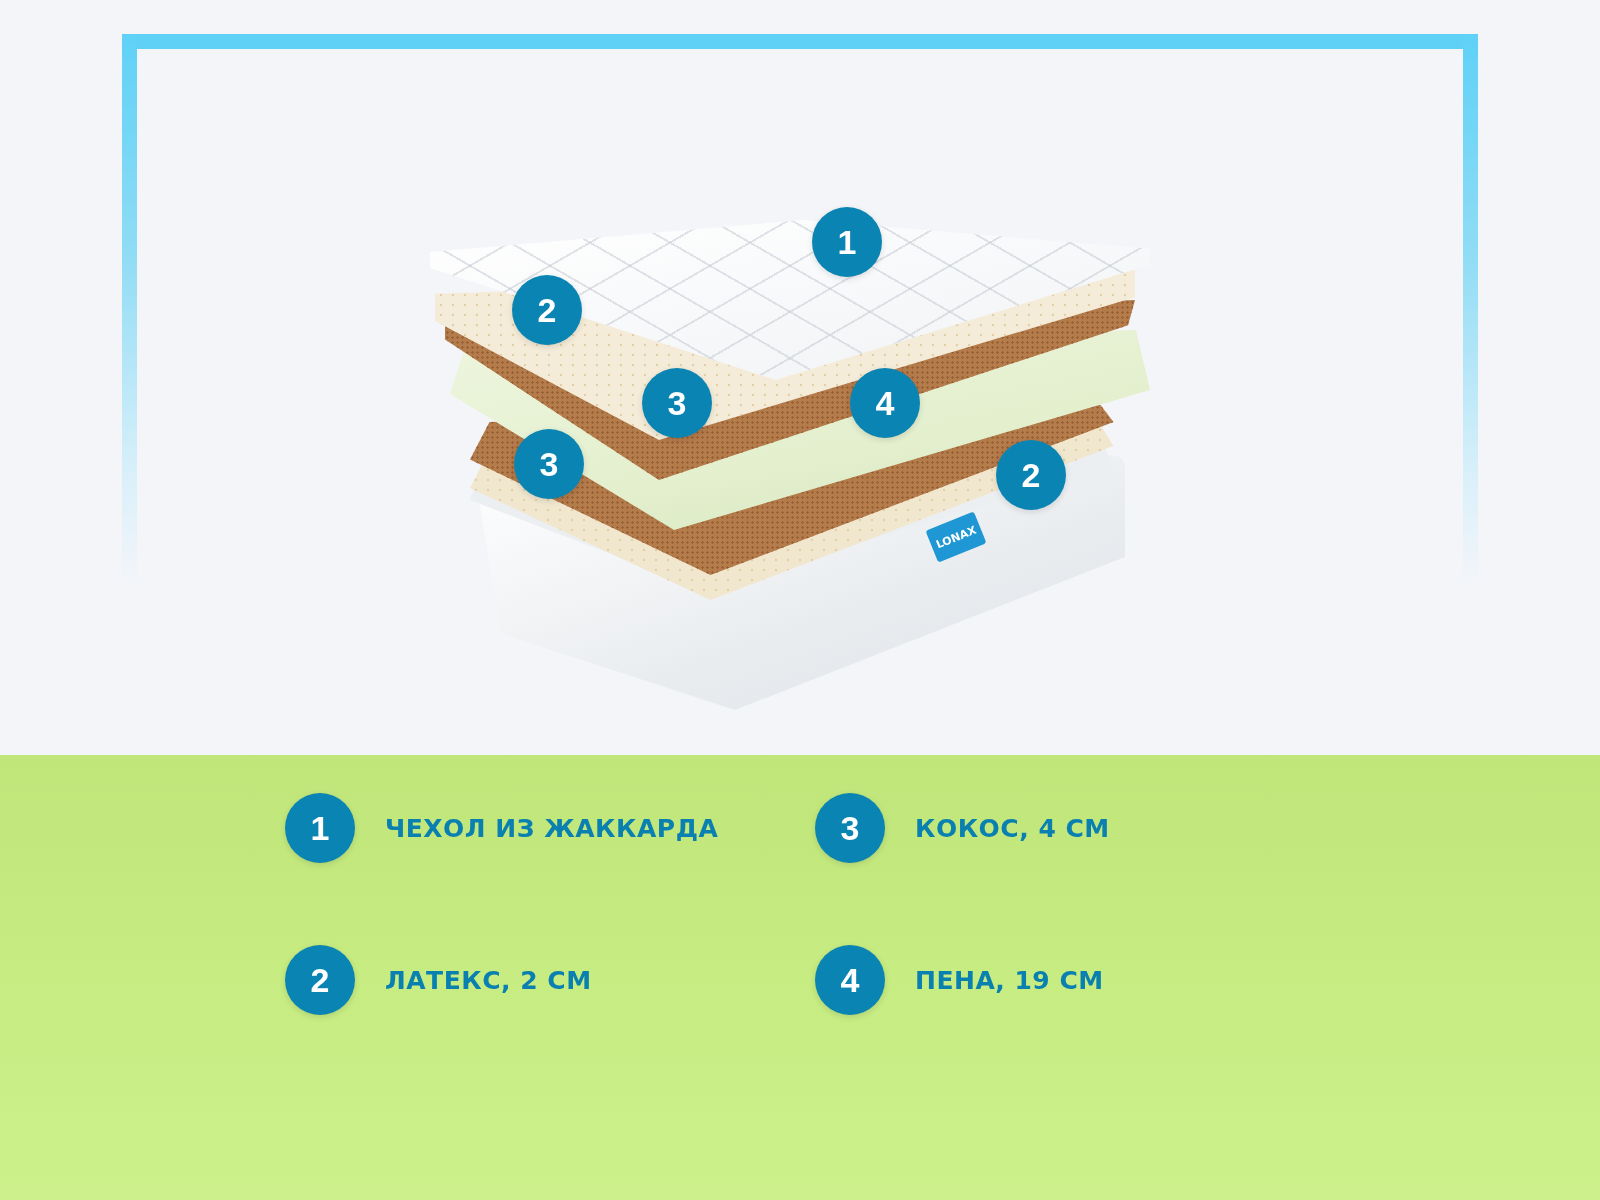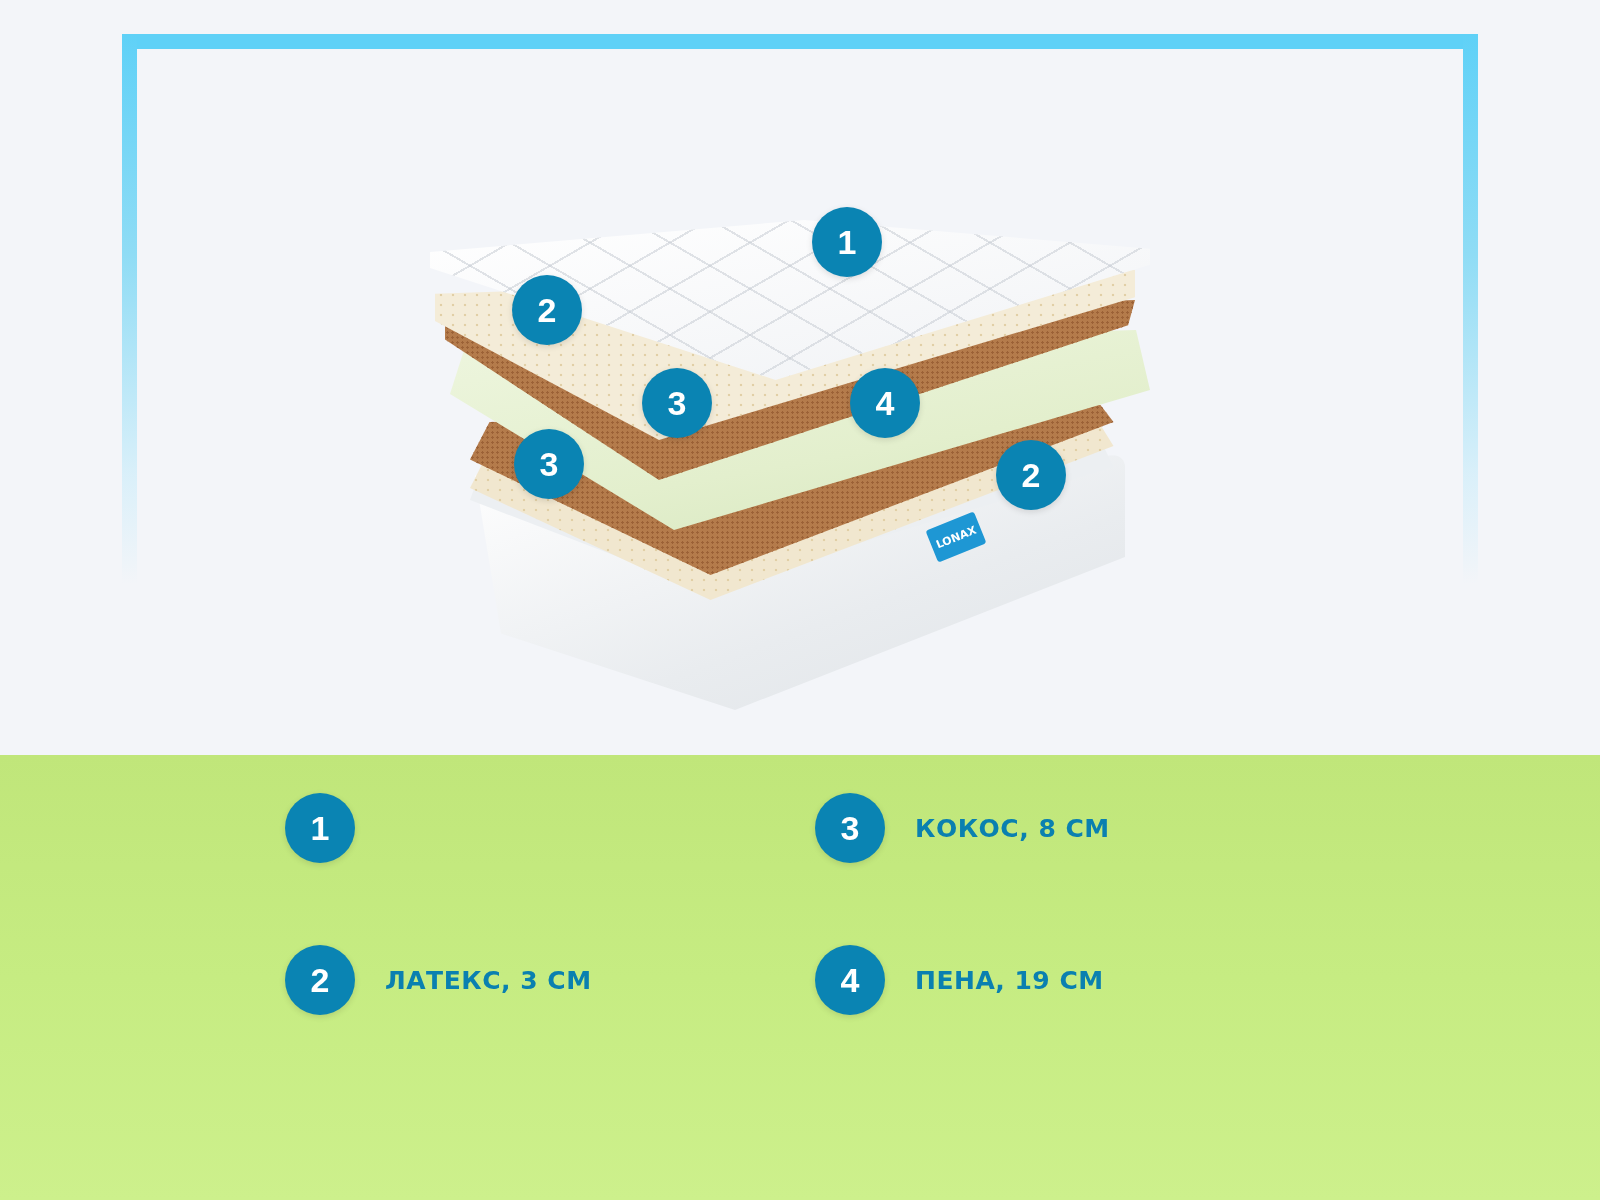--- a/index.html
+++ b/index.html
@@ -145,26 +145,27 @@
   <div class="badge" style="left:82px; top:75px;">2</div>
   <div class="badge" style="left:212px; top:168px;">3</div>
   <div class="badge" style="left:420px; top:168px;">4</div>
   <div class="badge" style="left:84px; top:229px;">3</div>
   <div class="badge" style="left:566px; top:240px;">2</div>
 </div>
 
 <div class="legend-band">
   <div class="legend-item" style="left:285px; top:38px;">
     <div class="badge">1</div>
+    <span class="legend-label">ЧЕХОЛ ИЗ ЖАККАРДА</span>
   </div>
   <div class="legend-item" style="left:285px; top:190px;">
     <div class="badge">2</div>
-    <span class="legend-label">ЛАТЕКС, 3 СМ</span>
+    <span class="legend-label">ЛАТЕКС, 2 СМ</span>
   </div>
   <div class="legend-item" style="left:815px; top:38px;">
     <div class="badge">3</div>
-    <span class="legend-label">КОКОС, 8 СМ</span>
+    <span class="legend-label">КОКОС, 4 СМ</span>
   </div>
   <div class="legend-item" style="left:815px; top:190px;">
     <div class="badge">4</div>
     <span class="legend-label">ПЕНА, 19 СМ</span>
   </div>
 </div>
 
 </body></html>

